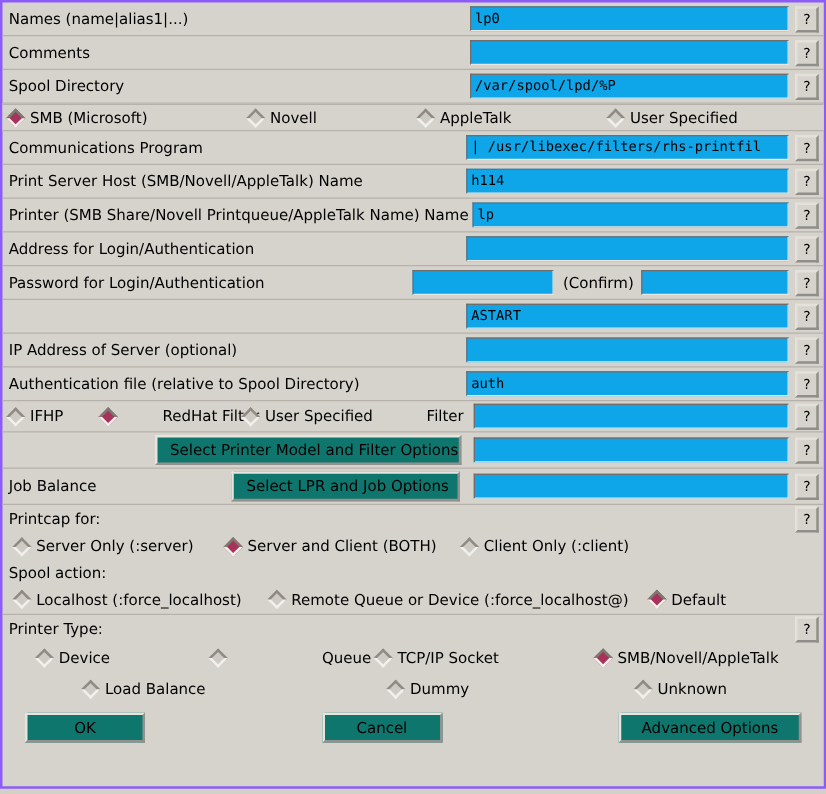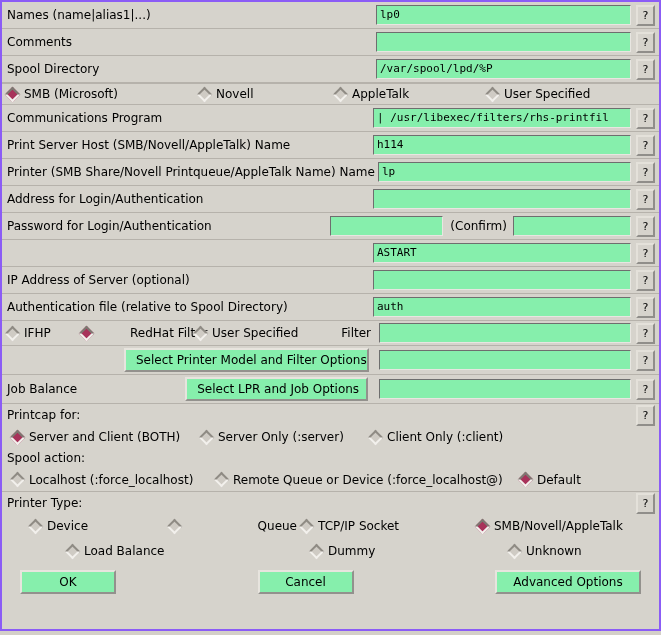--- a/index.html
+++ b/index.html
@@ -39,21 +39,21 @@
     color: #000;
     white-space: nowrap;
     flex: 0 0 auto;
   }
   .spacer { flex: 1 1 auto; }
 
   
   .entry {
     height: 20px;
     box-sizing: border-box;
-    background: #86efac;
+    background: #0ea5e9;
     border: 1px solid #7f7f7f;
     border-top-color: #6e6e6e;
     border-left-color: #6e6e6e;
     border-right-color: #e8e6e1;
     border-bottom-color: #e8e6e1;
     font-family: "DejaVu Sans Mono", monospace;
     font-size: 11px;
     color: #000;
     line-height: 18px;
     padding: 0 3px;
@@ -96,21 +96,21 @@
     flex: 0 0 auto;
   }
   .diamond.on {
     background: #a8325a;
     border-color: #7d7972 #f2f0ec #f2f0ec #7d7972;
   }
   .radio .rlbl { font-size: 12px; }
 
   
   .btn {
-    background: #86efac;
+    background: #0f766e;
     border: 2px outset #e7e4de;
     box-sizing: border-box;
     font-size: 12px;
     text-align: center;
     color: #000;
     padding: 3px 10px;
     white-space: nowrap;
   }
 
   
@@ -260,27 +260,27 @@
     <div class="entry" style="width:252px;"></div>
     <div class="help">?</div>
   </div>
 
   <div class="row" style="height:22px; border-bottom:none;">
     <span class="lbl">Printcap for:</span>
     <span class="spacer"></span>
     <div class="help">?</div>
   </div>
   <div class="row" style="height:22px; padding-left:10px;">
+    <div class="radio" style="width:165px;">
+      <span class="diamond"></span>
+      <span class="rlbl">Server Only (:server)</span>
+    </div>
     <div class="radio" style="width:185px;">
       <span class="diamond on"></span>
       <span class="rlbl">Server and Client (BOTH)</span>
-    </div>
-    <div class="radio" style="width:165px;">
-      <span class="diamond"></span>
-      <span class="rlbl">Server Only (:server)</span>
     </div>
     <div class="radio">
       <span class="diamond"></span>
       <span class="rlbl">Client Only (:client)</span>
     </div>
   </div>
 
   <div class="row" style="height:20px;">
     <span class="lbl">Spool action:</span>
   </div>

